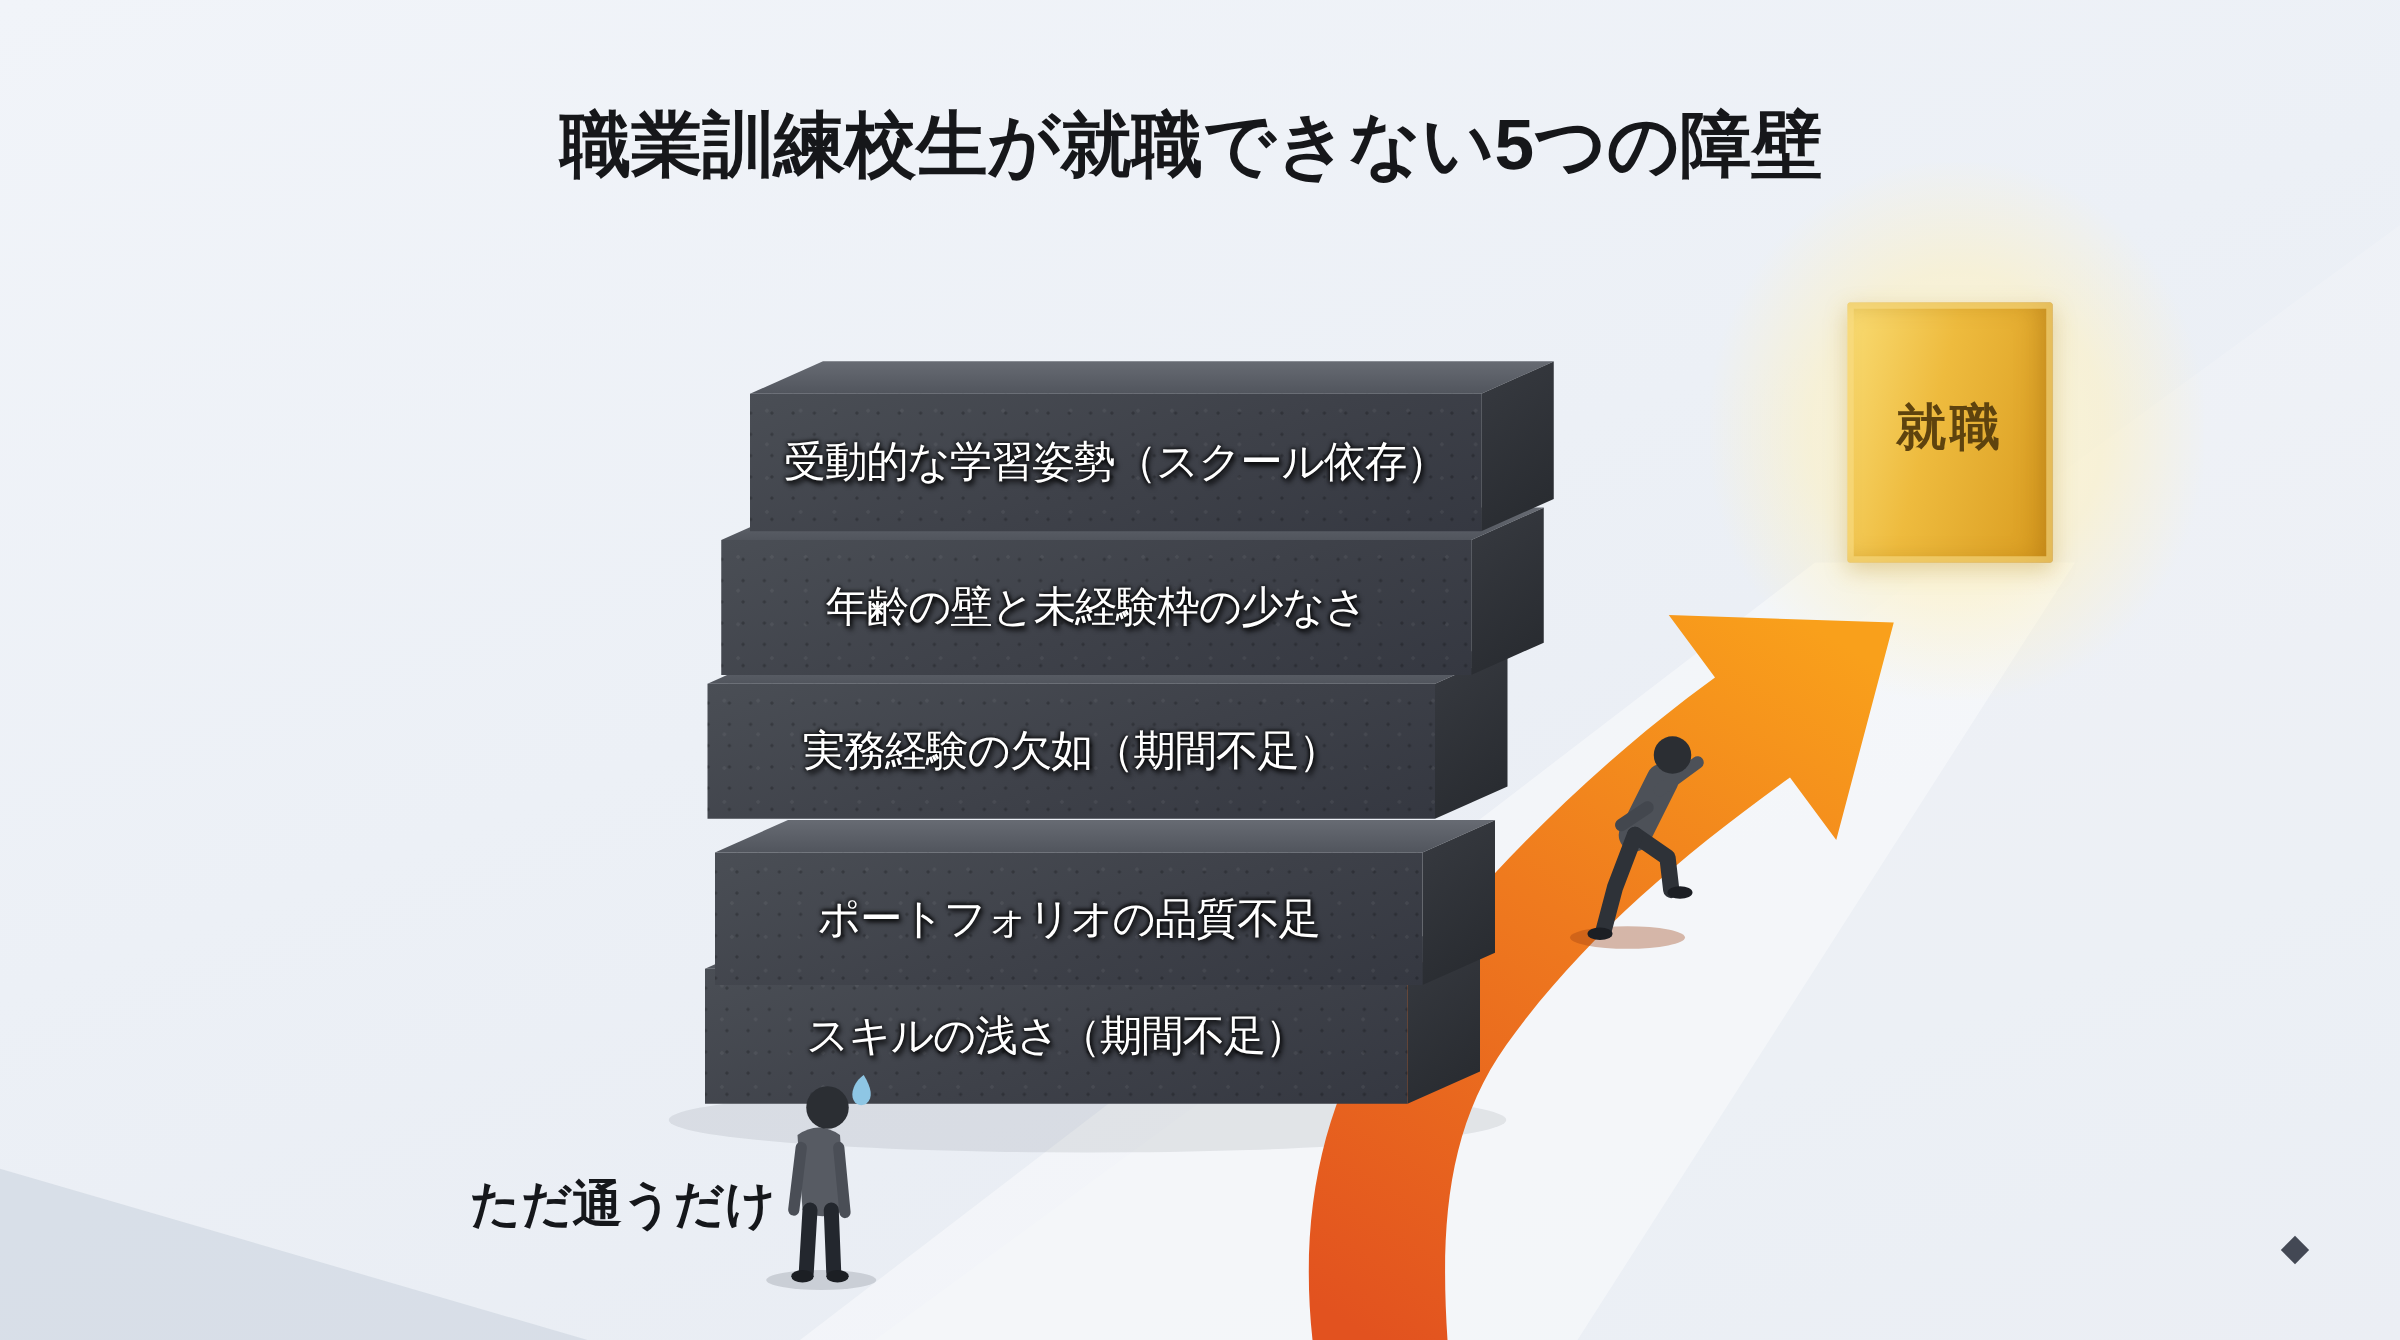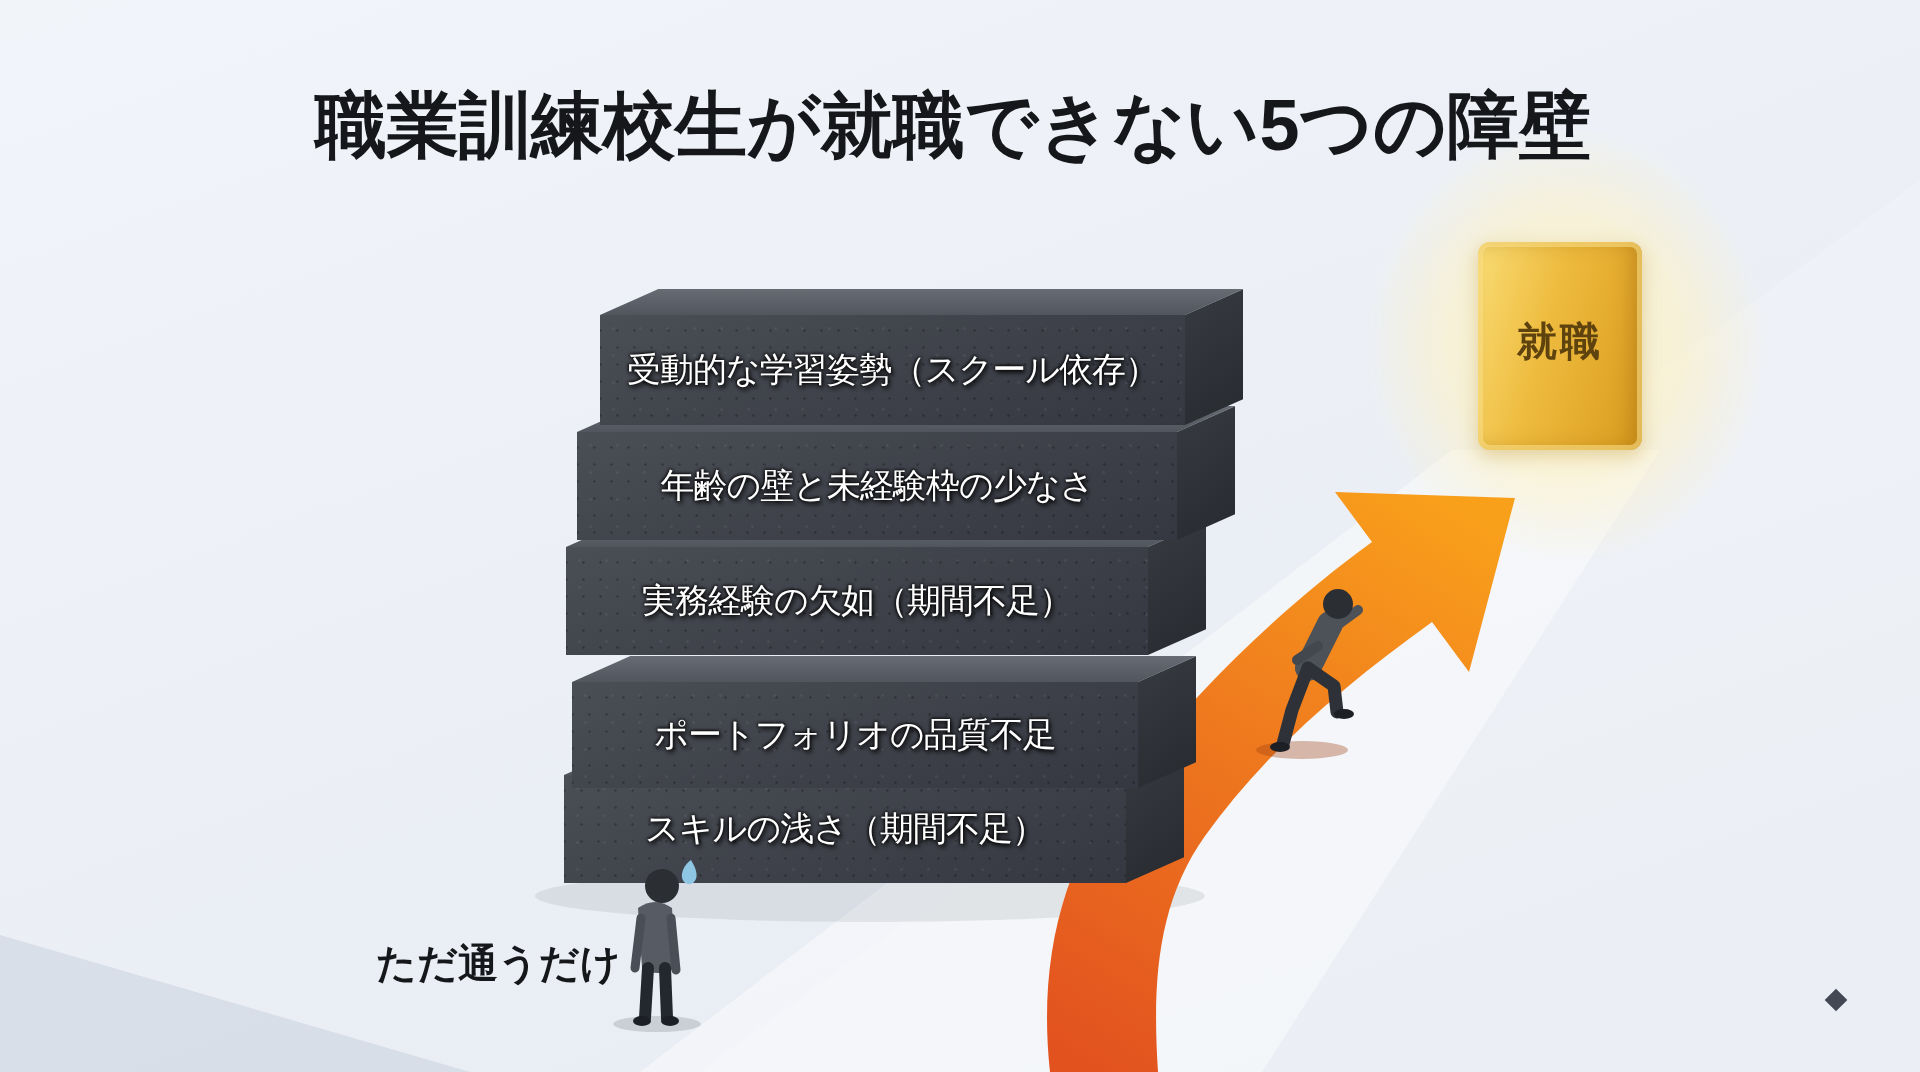--- a/index.html
+++ b/index.html
@@ -15,37 +15,37 @@
   .bg-svg, .arrow-svg, .figures-svg {
     position:absolute; inset:0; width:1920px; height:1072px;
   }
   .bg-svg { z-index:1; }
   .arrow-svg { z-index:18; }
   .figures-svg { z-index:30; }
 
   .title {
     position:absolute; left:0; right:14px; top:78px; z-index:40;
     text-align:center;
-    font-size:72px; font-weight:900; letter-spacing:0px;
+    font-size:57px; font-weight:900; letter-spacing:0px;
     color:#16171a;
   }
 
   
   .door-glow {
     position:absolute; left:1368px; top:130px; width:395px; height:430px; z-index:4;
     background: radial-gradient(ellipse at center,
       rgba(255,247,210,0.95) 0%, rgba(255,241,190,0.55) 42%, rgba(255,241,190,0) 72%);
   }
   .door {
     position:absolute; left:1478px; top:242px; width:164px; height:208px; z-index:5;
     background: linear-gradient(105deg, #f9dc74 0%, #eebb3e 42%, #d89a1e 100%);
     box-shadow: inset 0 0 0 5px rgba(250,222,134,0.6),
                 inset -10px 0 20px rgba(140,90,10,0.35),
                 0 6px 18px rgba(180,140,40,0.35);
-    border-radius:12px;
+    border-radius:2px;
     display:flex; justify-content:center;
   }
   .door-label {
     margin-top:72px;
     font-size:40px; font-weight:800; letter-spacing:3px;
     color:#5e430e;
   }
 
   
   .block { position:absolute; }

